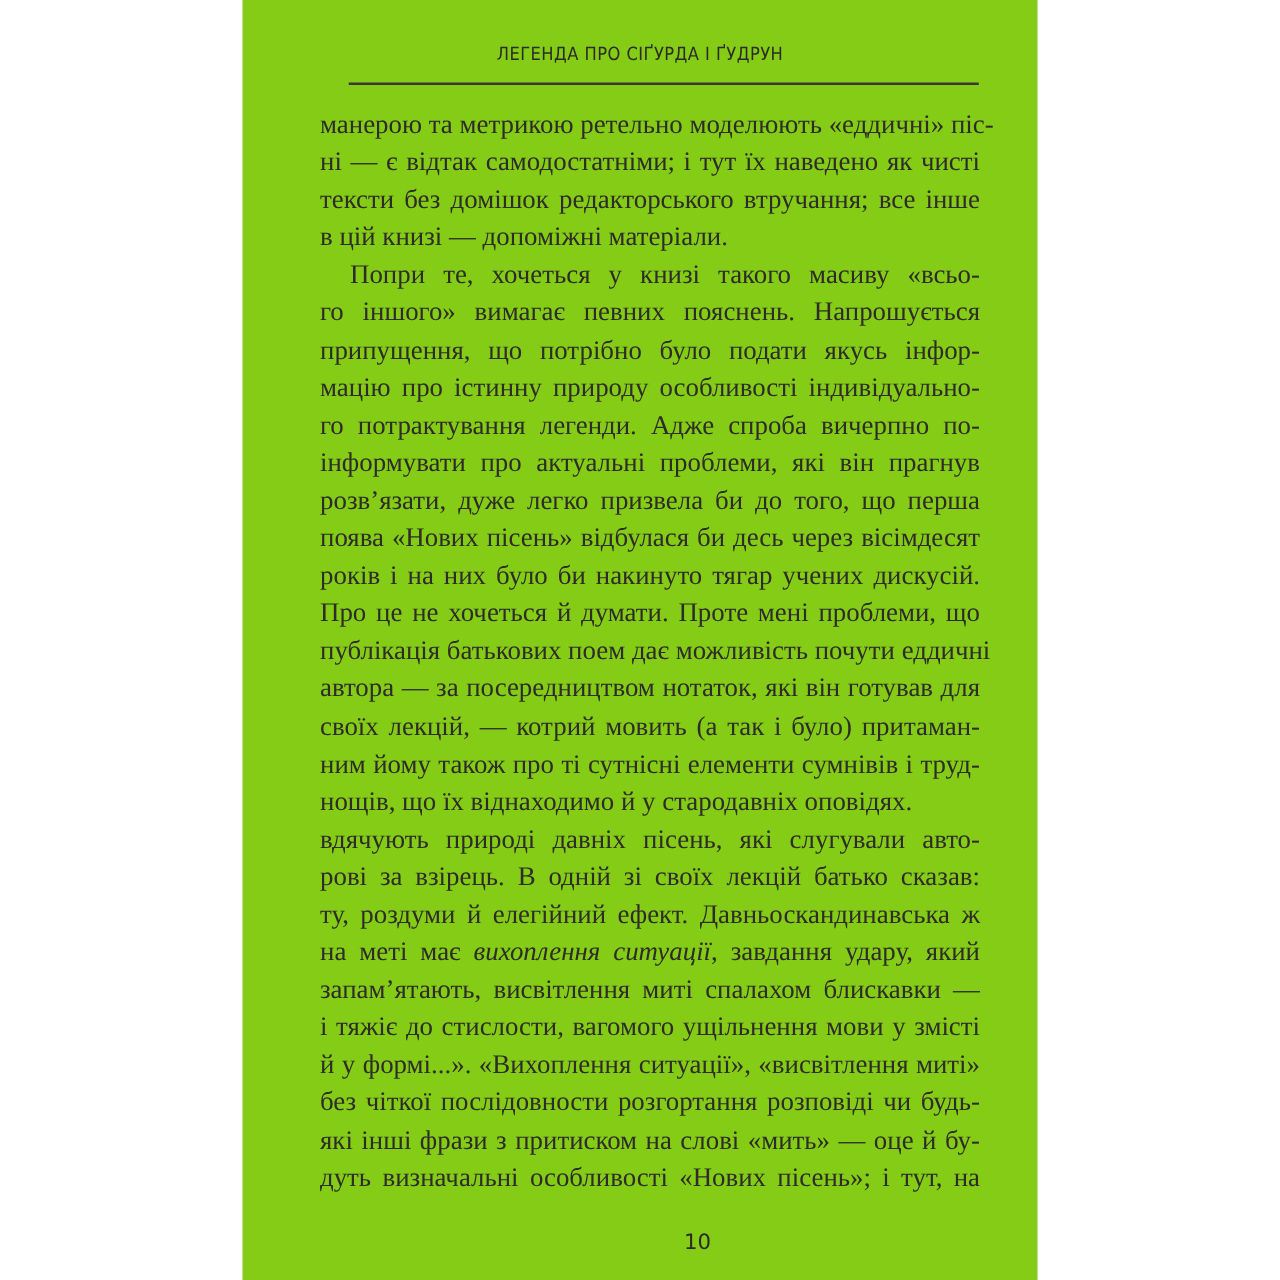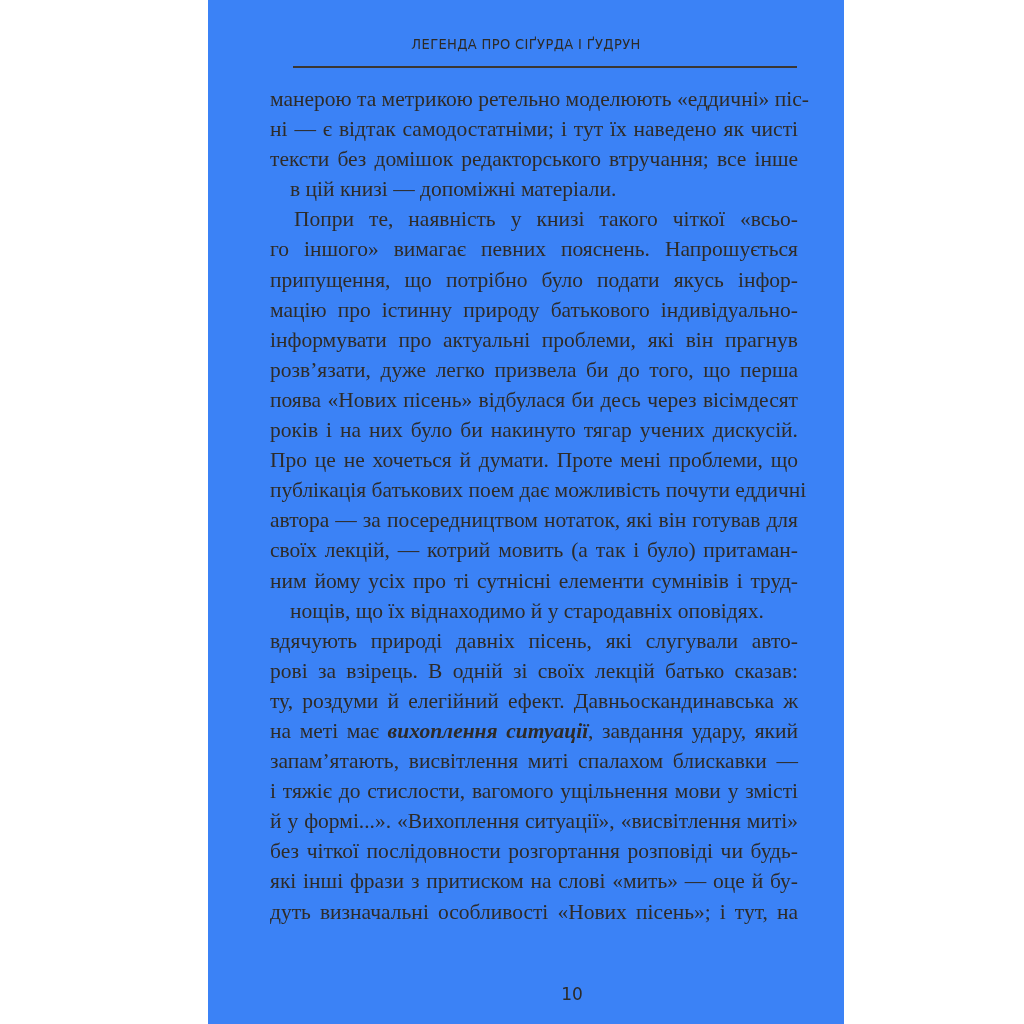--- a/index.html
+++ b/index.html
@@ -4,23 +4,23 @@
 <style>
   html, body { margin: 0; padding: 0; }
   body {
     width: 1024px; height: 1024px;
     background: #ffffff;
     position: relative;
     overflow: hidden;
   }
   .page {
     position: absolute;
-    left: 208px; top: 0;
+    left: 194px; top: 0;
     width: 636px; height: 1024px;
-    background: #3b82f6;
+    background: #84cc16;
   }
   .running-head {
     position: absolute;
     left: 0; width: 636px;
     top: 36px;
     text-align: center;
     font-family: "DejaVu Sans", sans-serif;
     font-size: 14.5px;
     letter-spacing: 0.4px;
     color: #2c2a27;
@@ -41,23 +41,23 @@
     font-size: 21.5px;
     line-height: 30.1px;
     color: #2e2b28;
   }
   .line {
     display: block;
     white-space: nowrap;
     text-align-last: justify;
     text-align: justify;
   }
-  .line.last { text-align-last: left; margin-left: 20px; }
+  .line.last { text-align-last: left; }
   .line.indent { padding-left: 24px; }
-  .line em { font-style: italic; font-weight: bold; }
+  .line em { font-style: italic; }
   .folio {
     position: absolute;
     left: 0; width: 728px;
     top: 940px;
     text-align: center;
     font-family: "DejaVu Sans", sans-serif;
     font-size: 17px;
     color: #2c2a27;
     margin-top: 44px;
   }
@@ -69,33 +69,34 @@
   <div class="running-head">ЛЕГЕНДА ПРО СІҐУРДА І ҐУДРУН</div>
   <div class="rule"></div>
 
   <div class="body-text">
 
     <span class="line">манерою та метрикою ретельно моделюють «еддичні» піс-</span>
     <span class="line">ні — є відтак самодостатніми; і тут їх наведено як чисті</span>
     <span class="line">тексти без домішок редакторського втручання; все інше</span>
     <span class="line last">в цій книзі — допоміжні матеріали.</span>
 
-    <span class="line indent">Попри те, наявність у книзі такого чіткої «всьо-</span>
+    <span class="line indent">Попри те, хочеться у книзі такого масиву «всьо-</span>
     <span class="line">го іншого» вимагає певних пояснень. Напрошується</span>
     <span class="line">припущення, що потрібно було подати якусь інфор-</span>
-    <span class="line">мацію про істинну природу батькового індивідуально-</span>
+    <span class="line">мацію про істинну природу особливості індивідуально-</span>
+    <span class="line">го потрактування легенди. Адже спроба вичерпно по-</span>
     <span class="line">інформувати про актуальні проблеми, які він прагнув</span>
     <span class="line">розв’язати, дуже легко призвела би до того, що перша</span>
     <span class="line">поява «Нових пісень» відбулася би десь через вісімдесят</span>
     <span class="line">років і на них було би накинуто тягар учених дискусій.</span>
     <span class="line">Про це не хочеться й думати. Проте мені проблеми, що</span>
     <span class="line">публікація батькових поем дає можливість почути еддичні</span>
     <span class="line">автора — за посередництвом нотаток, які він готував для</span>
     <span class="line">своїх лекцій, — котрий мовить (а так і було) притаман-</span>
-    <span class="line">ним йому усіх про ті сутнісні елементи сумнівів і труд-</span>
+    <span class="line">ним йому також про ті сутнісні елементи сумнівів і труд-</span>
     <span class="line last">нощів, що їх віднаходимо й у стародавніх оповідях.</span>
 
     <span class="line">вдячують природі давніх пісень, які слугували авто-</span>
     <span class="line">рові за взірець. В одній зі своїх лекцій батько сказав:</span>
     <span class="line">ту, роздуми й елегійний ефект. Давньоскандинавська ж</span>
     <span class="line"><span>на меті має </span><em>вихоплення ситуації</em><span>, завдання удару, який</span></span>
     <span class="line">запам’ятають, висвітлення миті спалахом блискавки —</span>
     <span class="line">і тяжіє до стислости, вагомого ущільнення мови у змісті</span>
     <span class="line">й у формі...». «Вихоплення ситуації», «висвітлення миті»</span>
     <span class="line">без чіткої послідовности розгортання розповіді чи будь-</span>

